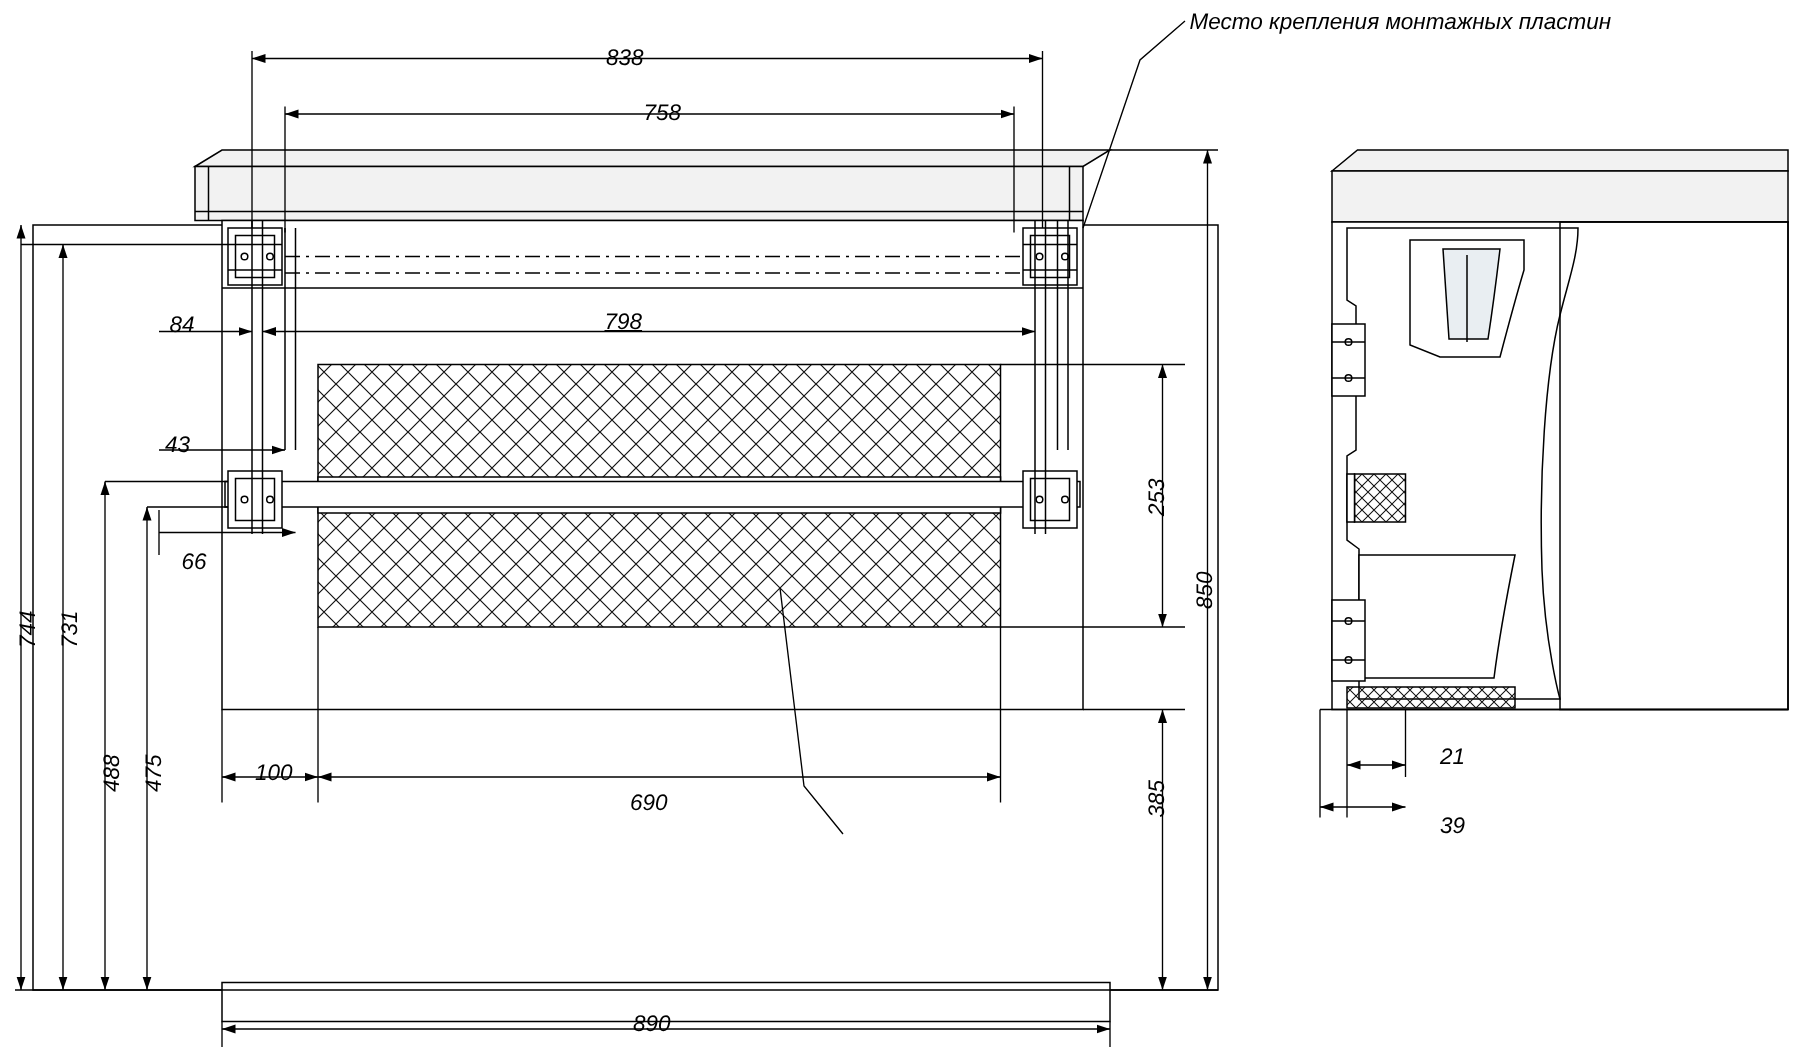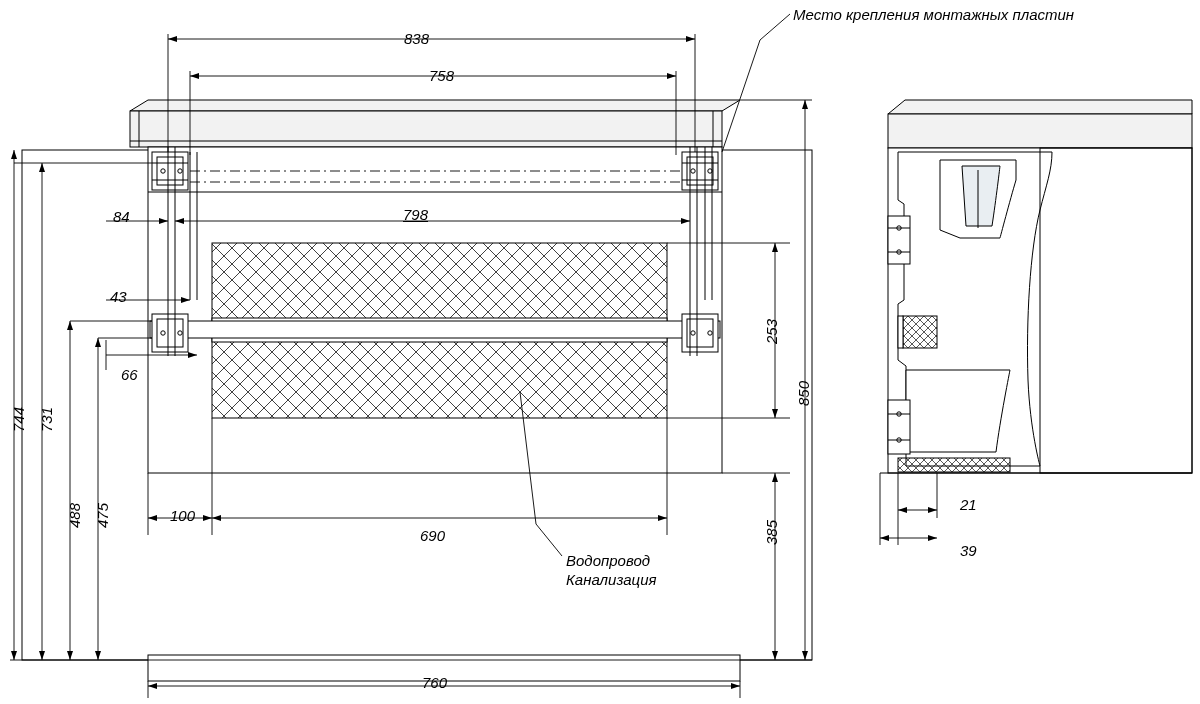--- a/index.html
+++ b/index.html
@@ -250,24 +250,20 @@
         <line x1="880" y1="473" x2="880" y2="545"></line>
       </g>
 
     </g>
   </svg>
 
   <div class="note" style="left:793px; top:6px;">
     <span>Место крепления монтажных пластин</span>
   </div>
 
-  <div class="note" style="left:566px; top:552px;">
-    <div>Водопровод</div>
-    <div>Канализация</div>
-  </div>
 
   <div class="lbl" style="left:404px; top:30px;">
     <span>838</span>
   </div>
   <div class="lbl" style="left:429px; top:67px;">
     <span>758</span>
   </div>
   <div class="lbl" style="left:403px; top:206px;text-decoration:underline;">
     <span>798</span>
   </div>
@@ -280,21 +276,21 @@
   <div class="lbl" style="left:121px; top:366px;text-align:center;">
     <span>66</span>
   </div>
   <div class="lbl" style="left:170px; top:507px;">
     <span>100</span>
   </div>
   <div class="lbl" style="left:420px; top:507px;margin-top:20px;">
     <span>690</span>
   </div>
   <div class="lbl" style="left:422px; top:674px;">
-    <span>760</span>
+    <span>890</span>
   </div>
 
   <div class="lbl rot" style="left:763px; top:344px;">
     <span>253</span>
   </div>
   <div class="lbl rot" style="left:795px; top:406px;">
     <span>850</span>
   </div>
   <div class="lbl rot" style="left:763px; top:545px;">
     <span>385</span>

